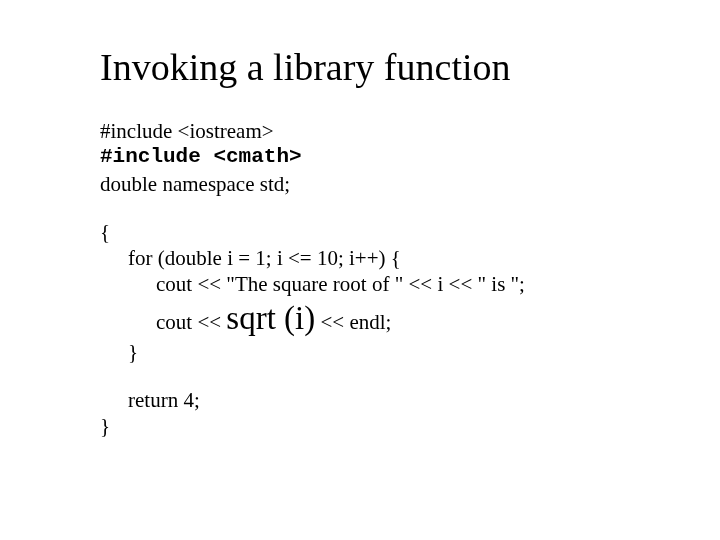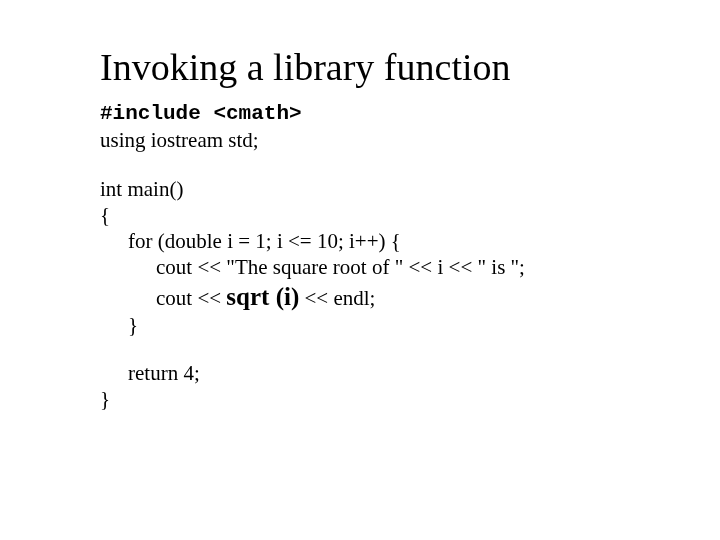--- a/index.html
+++ b/index.html
@@ -11,55 +11,55 @@
       width: 720px;
       height: 540px;
       background: #ffffff;
       font-family: "Times New Roman", Times, serif;
       color: #000000;
       padding: 45px 90px 0 100px;
     }
     .title {
       font-size: 38px;
       font-weight: normal;
-      margin-bottom: 12px;
+      margin-bottom: 29px;
       text-align: left;
     }
     .code-block {
       font-size: 21px;
       line-height: 1.25;
     }
     .bold {
       font-weight: bold;
       font-family: Liberation Mono, monospace;
     }
     .bold-large {
-      font-weight: bold;
-      font-size: 25px;
+      font-weight: normal;
+      font-size: 33px;
     }
     .indent1 {
       padding-left: 28px;
     }
     .indent2 {
       padding-left: 56px;
     }
     .gap {
       height: 22px;
     }
   </style>
 </head>
 <body>
 
 <h1 class="title">Invoking a library function</h1>
 
 <div class="code-block">
+  <div>#include &lt;iostream&gt;</div>
   <div class="bold">#include &lt;cmath&gt;</div>
-  <div>using iostream std;</div>
+  <div>double namespace std;</div>
   <div class="gap"></div>
-  <div>int main()</div>
   <div>{</div>
   <div class="indent1">for (double i = 1; i &lt;= 10; i++) {</div>
   <div class="indent2">cout &lt;&lt; "The square root of " &lt;&lt; i &lt;&lt; " is ";</div>
   <div class="indent2"><span>cout &lt;&lt; </span><span class="bold-large">sqrt (i)</span><span> &lt;&lt; endl;</span></div>
   <div class="indent1">}</div>
   <div class="gap"></div>
   <div class="indent1">return 4;</div>
   <div>}</div>
 </div>
 

